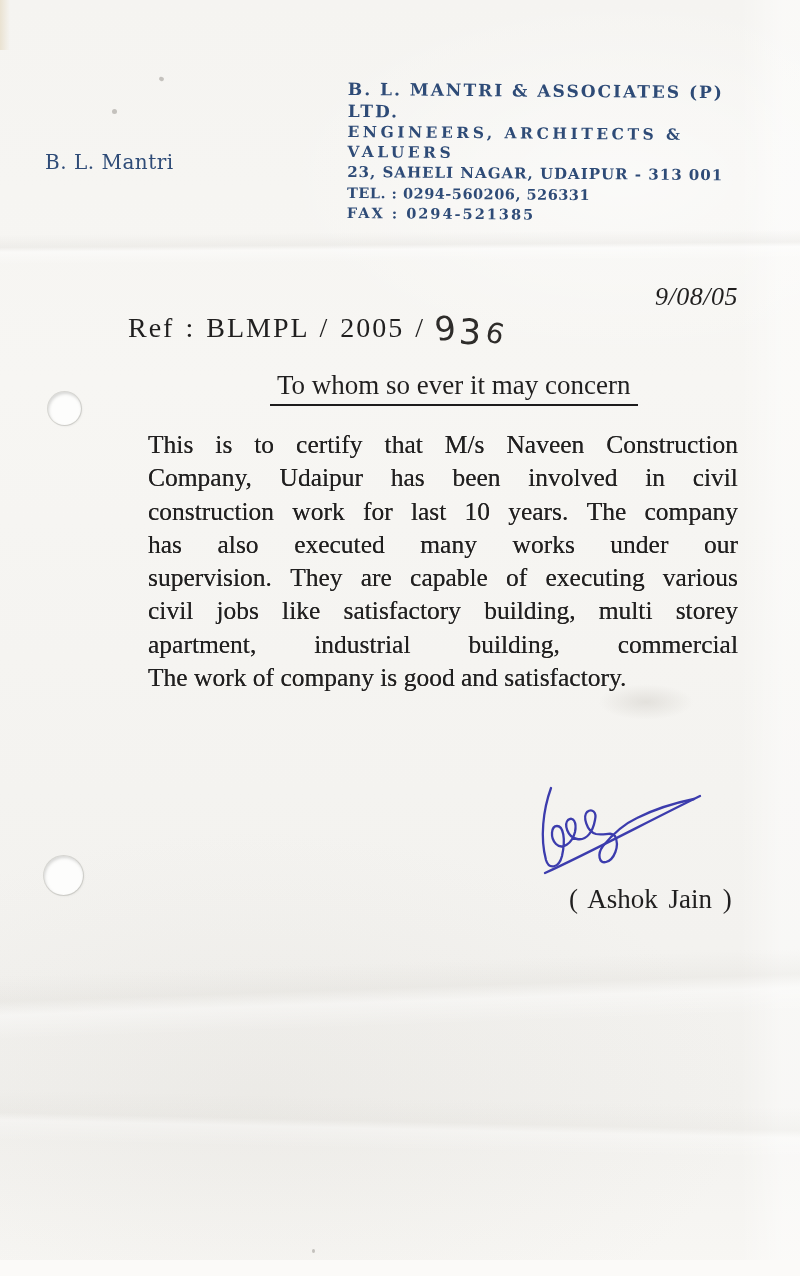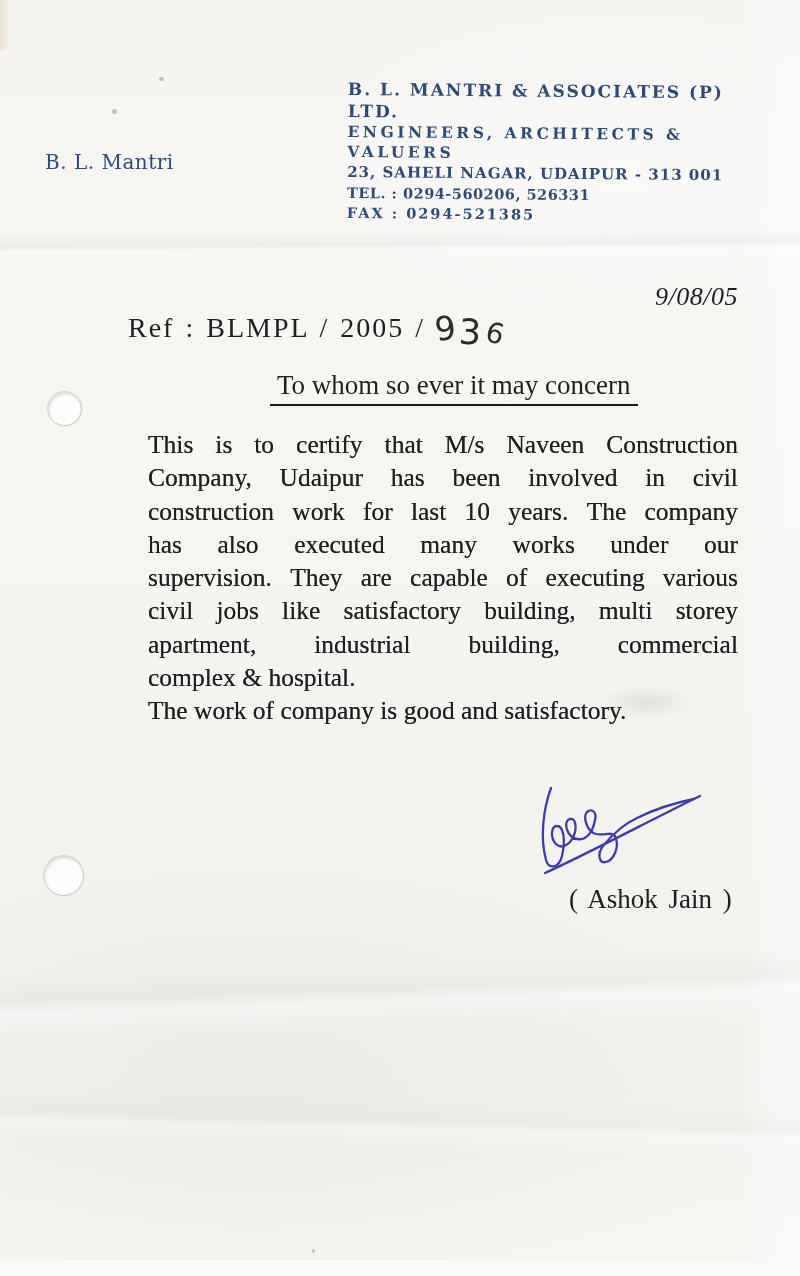--- a/index.html
+++ b/index.html
@@ -171,21 +171,20 @@
         <span>building,</span>
         <span>multi</span>
         <span>storey</span>
       </div>
       <div class="bline just">
         <span>apartment,</span>
         <span>industrial</span>
         <span>building,</span>
         <span>commercial</span>
       </div>
-      <div class="bline">complex &amp; hospital.</div>
       <div class="bline">The work of company is good and satisfactory.</div>
     </div>
 
   <svg class="signature" viewBox="0 0 200 115" xmlns="http://www.w3.org/2000/svg">
     <g fill="none" stroke="var(--signature-blue,#3c3cad)" stroke-width="2.3" stroke-linecap="round" stroke-linejoin="round">
       <path d="M 36,12
                C 28,34 25,62 31,84
                C 34,94 44,92 47,80
                C 51,62 48,50 42,50
                C 36,50 35,62 41,68

